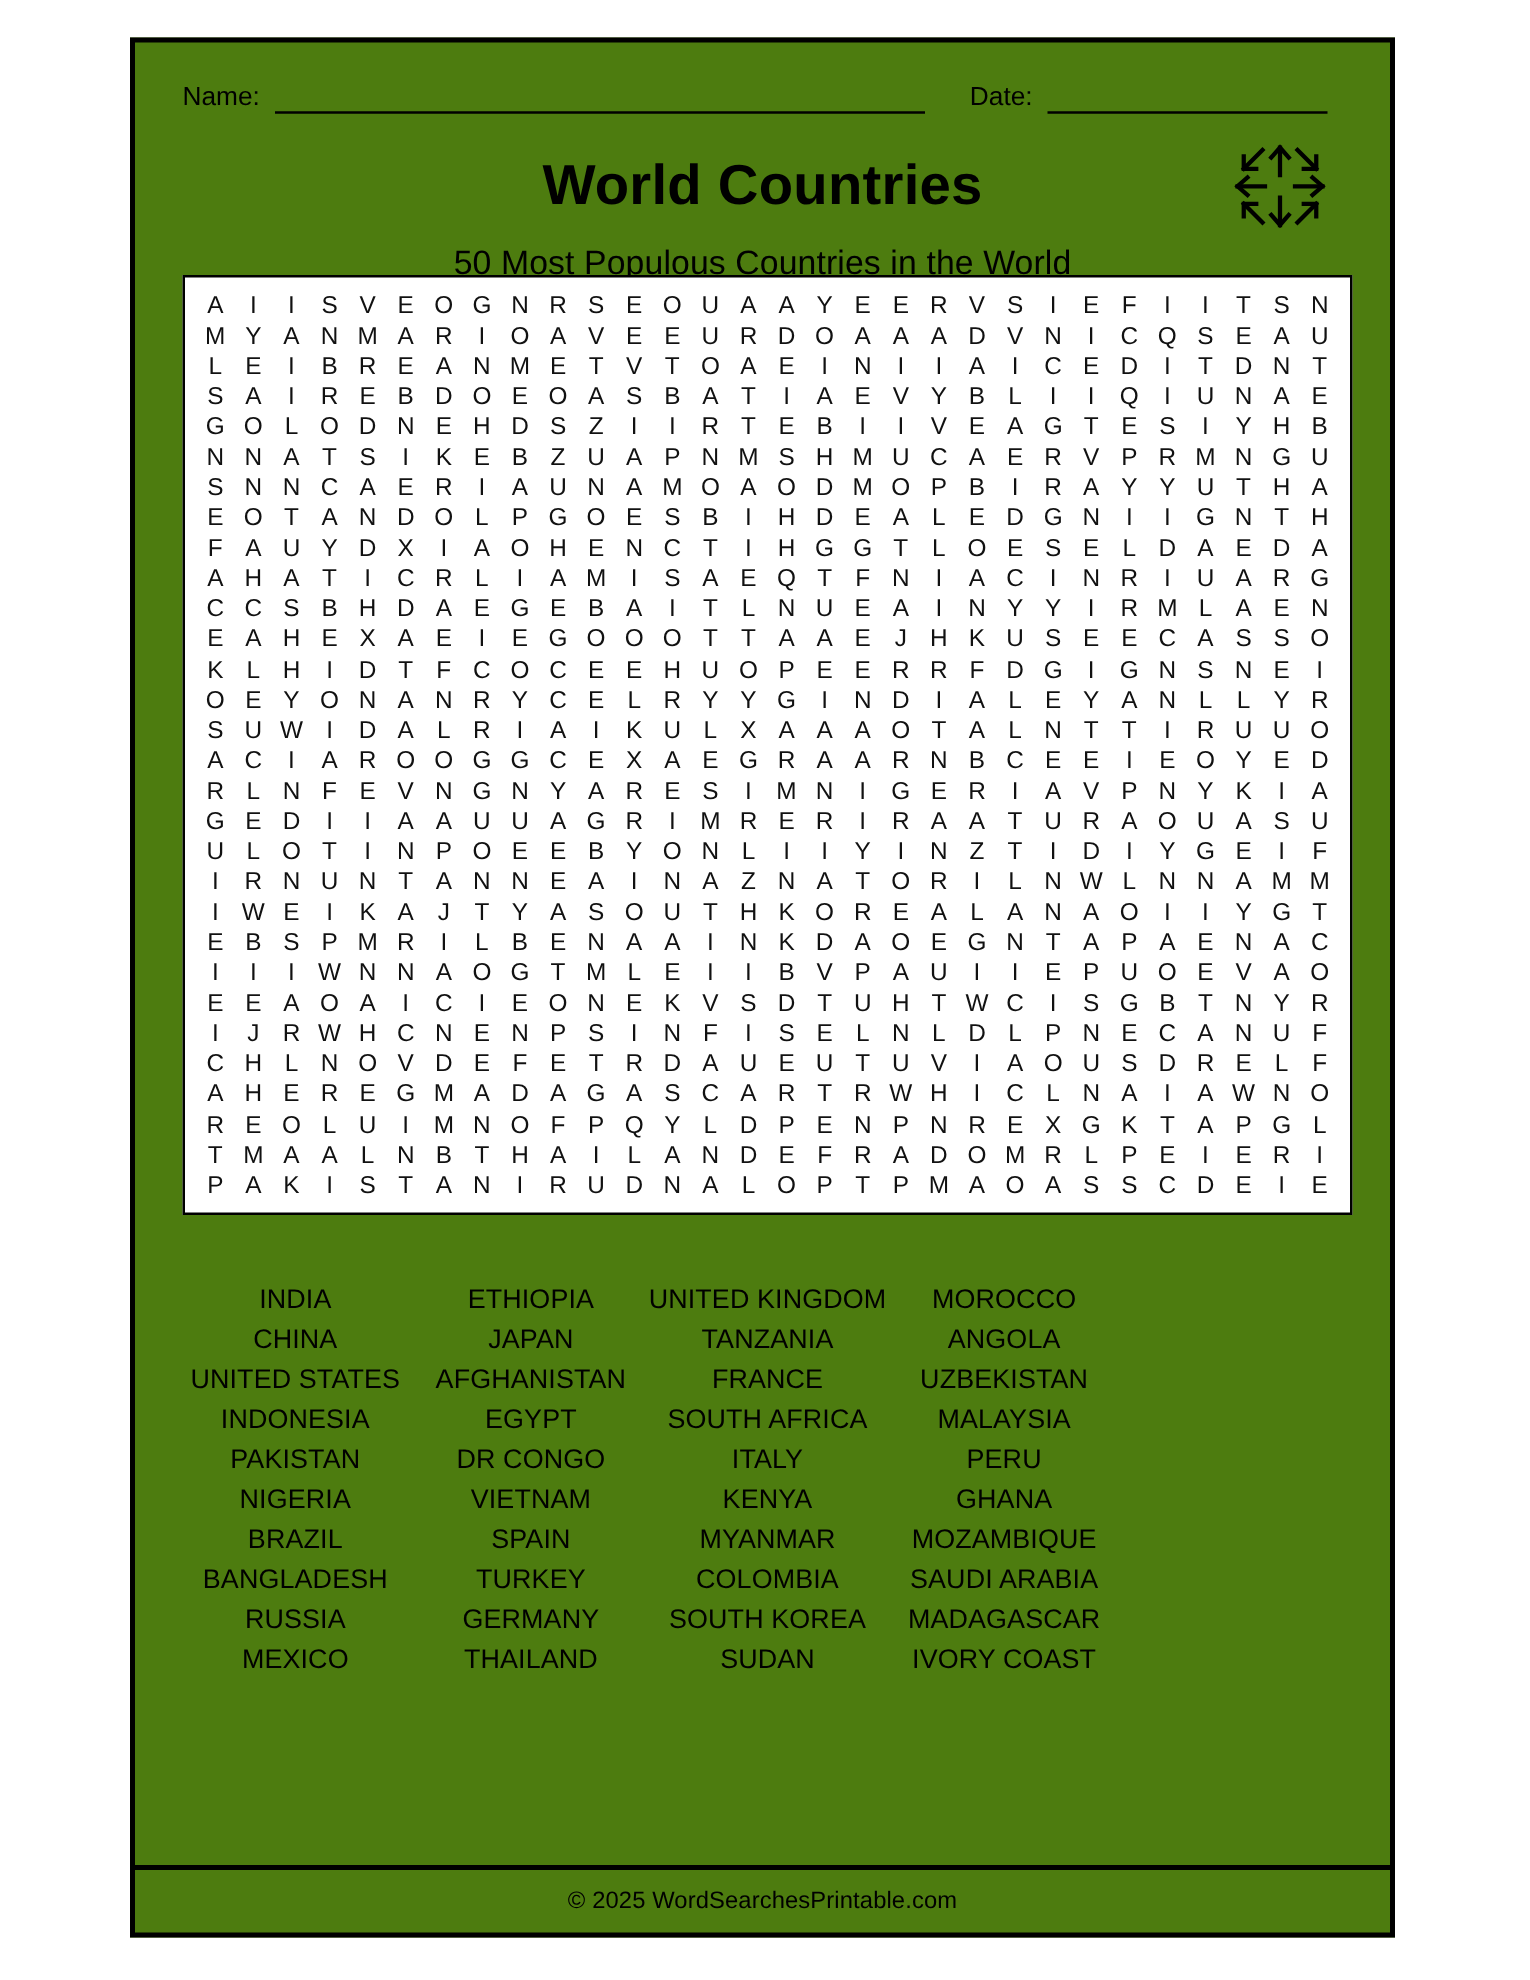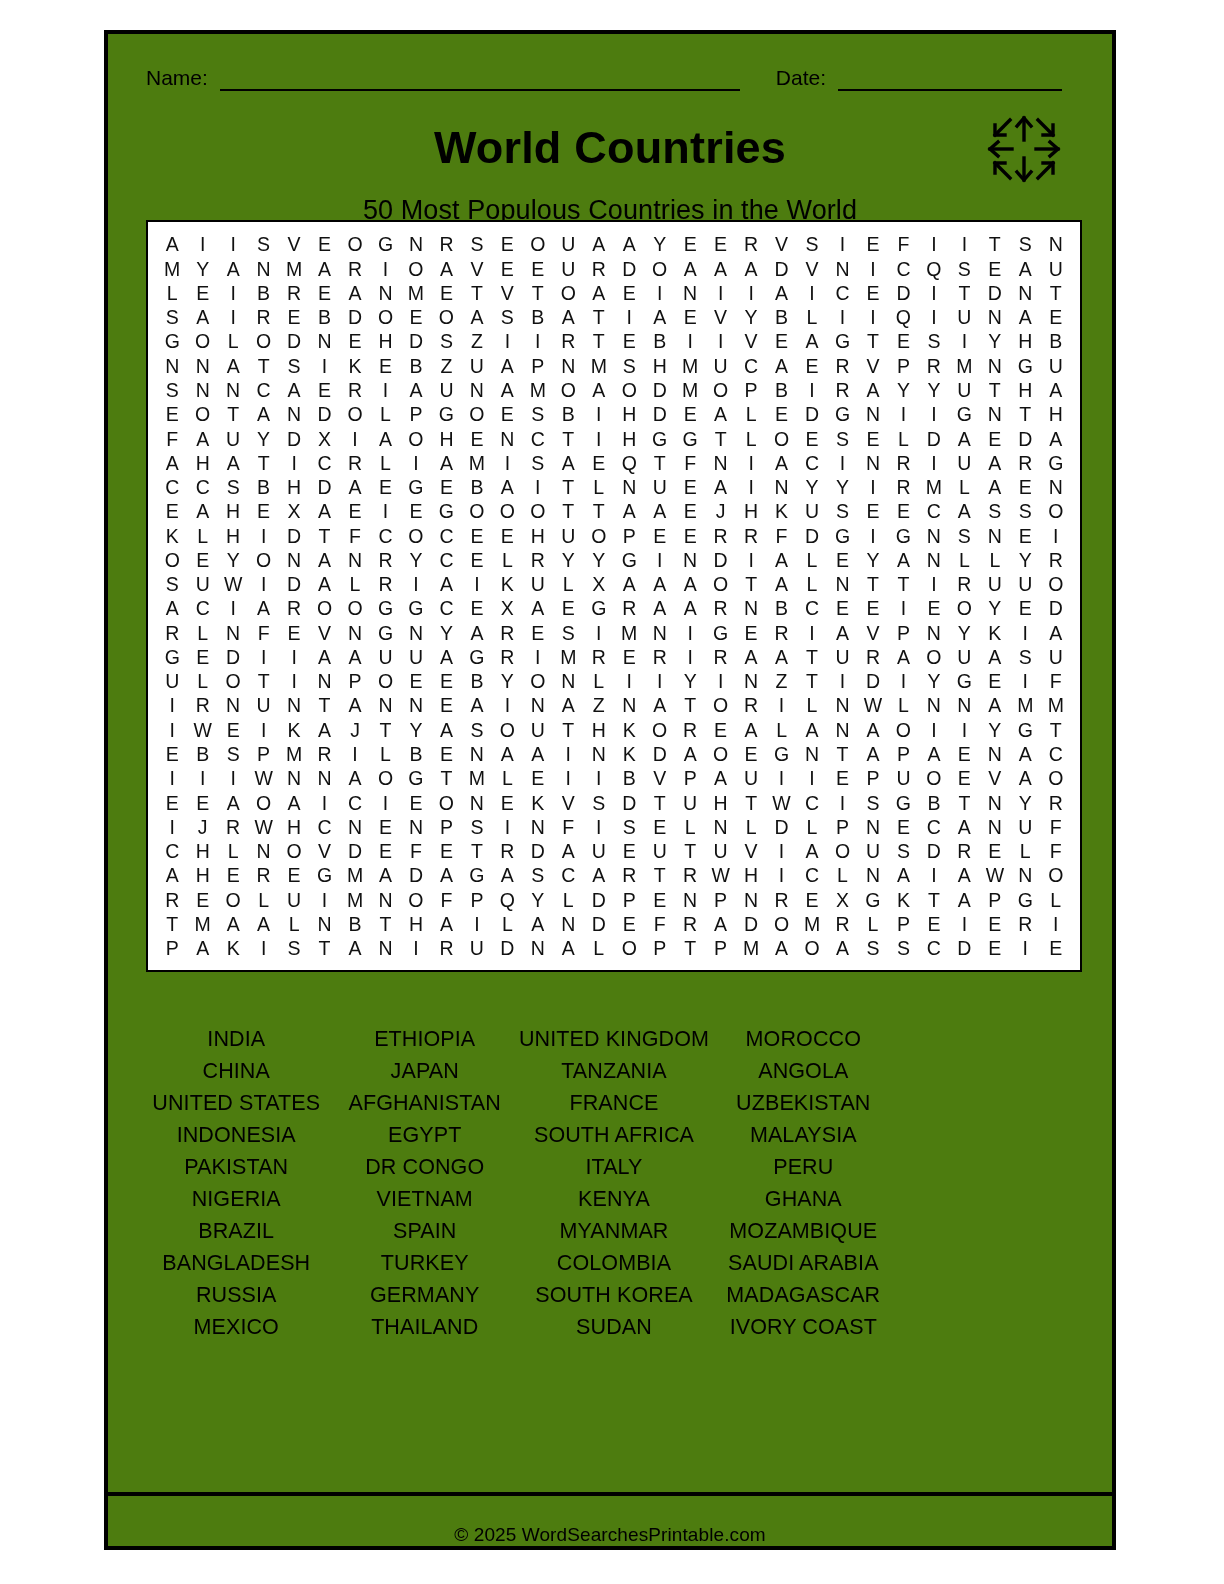--- a/index.html
+++ b/index.html
@@ -144,21 +144,21 @@
   
   .footer {
     position: absolute;
     left: 0;
     bottom: 0;
     width: 100%;
     height: 54px;
     border-top: 4px solid #000;
     box-sizing: border-box;
     display: flex;
-    align-items: flex-end;
+    align-items: center;
     justify-content: center;
   }
   .footer-text {
     font-size: 19px;
     font-family: "Liberation Sans", sans-serif;
     letter-spacing: 0.1px;
   }
 </style>
 </head>
 <body>

